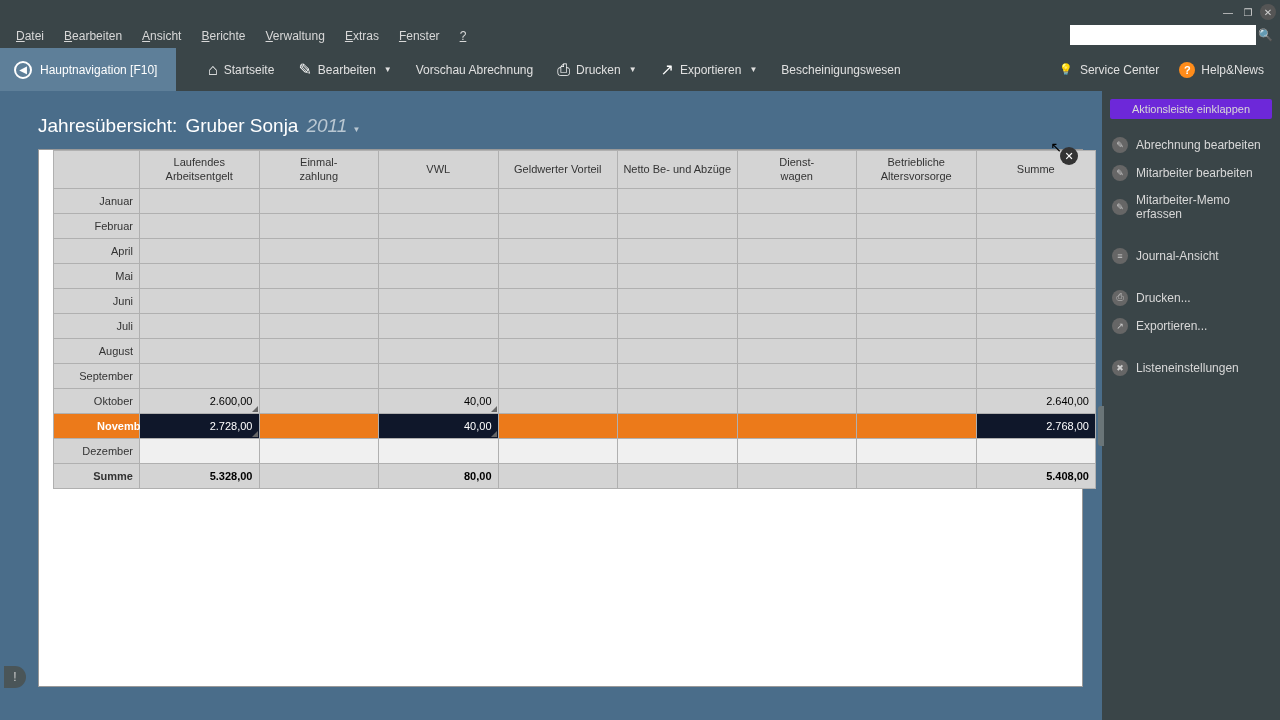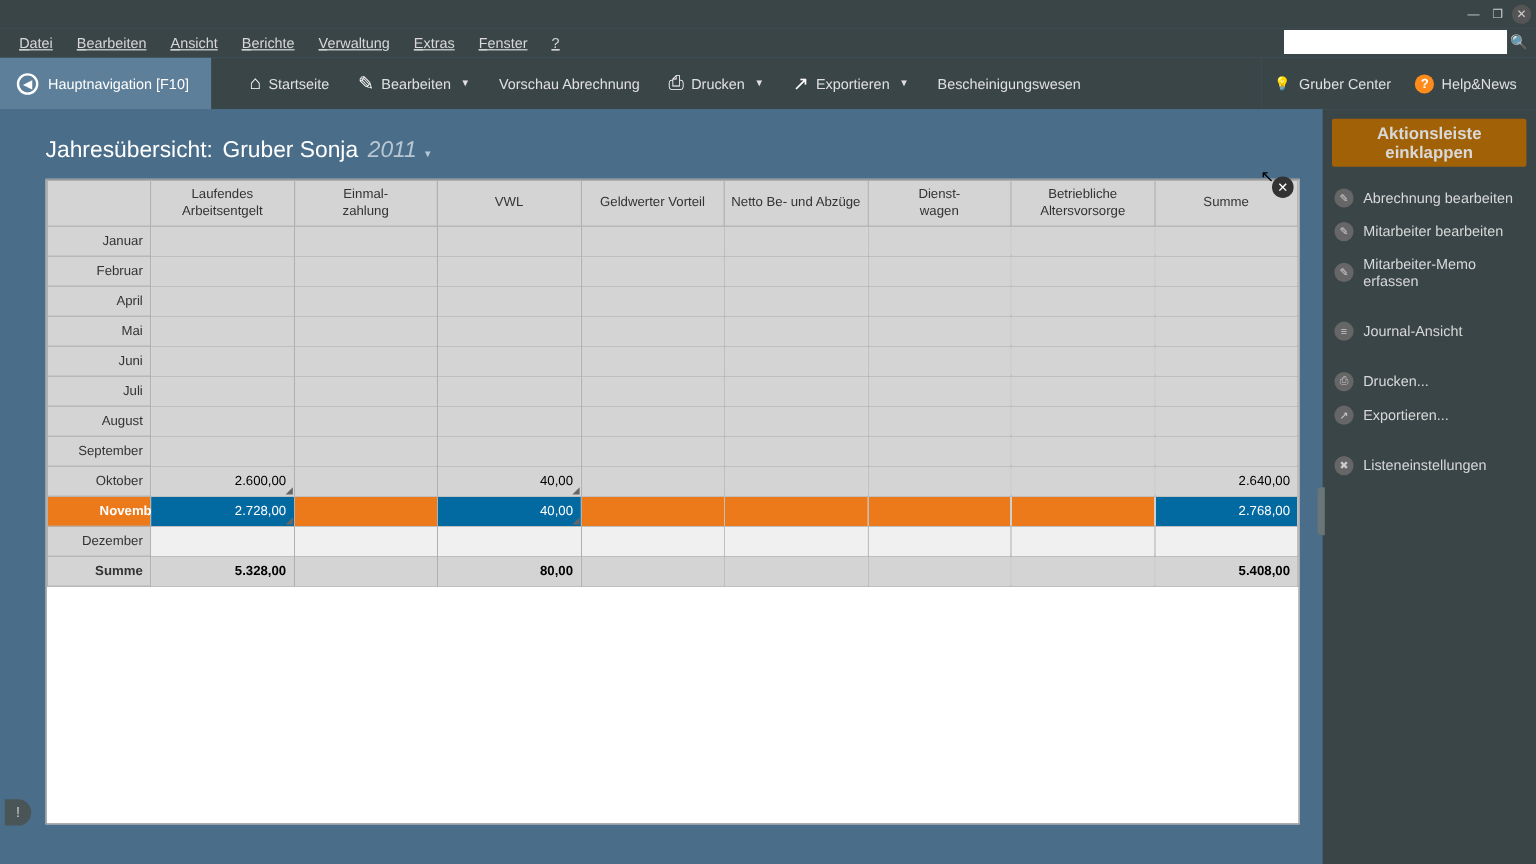--- a/index.html
+++ b/index.html
@@ -2,21 +2,21 @@
 <html><head>
 <meta charset="utf-8">
 <style>
 * { margin: 0; padding: 0; box-sizing: border-box; font-family: "Segoe UI", Tahoma, sans-serif; }
 html, body { width: 1280px; height: 720px; overflow: hidden; background: #4a6d8a; }
 .titlebar { height: 24px; background: #3a4548; color: #d0d0d0; font-size: 11px; display: flex; align-items: center; position: relative; }
 .titlebar .title { position: absolute; left: 50%; transform: translateX(-50%); }
 .titlebar .winbtns { position: absolute; right: 4px; display: flex; gap: 4px; }
 .titlebar .winbtn { width: 16px; height: 16px; display: flex; align-items: center; justify-content: center; font-size: 10px; cursor: pointer; }
 .titlebar .close { background: #555; border-radius: 50%; }
-.menubar { height: 24px; background: #3a4548; color: #d8d8d8; font-size: 12px; display: flex; align-items: center; padding-left: 6px; position: relative; text-decoration: underline; }
+.menubar { height: 24px; background: #3a4548; color: #d8d8d8; font-size: 12px; display: flex; align-items: center; padding-left: 6px; position: relative; }
 .menubar .mitem { padding: 3px 10px; cursor: pointer; }
 .menubar .mitem u { text-decoration: underline; }
 .menubar .search { position: absolute; right: 4px; top: 1px; display: flex; align-items: center; }
 .menubar .search input { width: 186px; height: 20px; background: #fff; border: none; font-size: 12px; padding: 0 4px; }
 .menubar .search .sbtn { width: 20px; height: 20px; background: #3a4548; color: #d0d0d0; display: flex; align-items: center; justify-content: center; font-size: 12px; cursor: pointer; }
 .toolbar { height: 43px; background: #4a6d8a; display: flex; align-items: stretch; }
 .navbtn { width: 176px; background: #5e7f99; color: #fff; font-size: 12px; display: flex; align-items: center; padding-left: 14px; gap: 8px; cursor: pointer; }
 .navbtn .circ { width: 18px; height: 18px; border: 2px solid #fff; border-radius: 50%; display: flex; align-items: center; justify-content: center; font-size: 10px; }
 .tbtns { display: flex; align-items: center; padding-left: 20px; background: #3a4548; flex: 1; }
 .tbtn { color: #e0e0e0; font-size: 12px; display: flex; align-items: center; gap: 6px; padding: 0 12px; cursor: pointer; height: 100%; }
@@ -28,36 +28,36 @@
 .rbtn .key { color: #ffb400; }
 .rbtn .q { background: #ff8c1a; color: #fff; }
 .content { position: absolute; top: 91px; left: 0; right: 0; bottom: 0; display: flex; }
 .mainarea { flex: 1; background: #4a6d8a; padding: 24px 0 0 38px; position: relative; }
 .pagetitle { color: #fff; font-size: 19px; font-weight: 300; display: flex; align-items: baseline; gap: 8px; }
 .pagetitle .year { color: #b9c7d2; font-style: italic; }
 .pagetitle .dd2 { font-size: 8px; color: #b9c7d2; }
 .closex { position: absolute; right: 24px; top: 56px; width: 18px; height: 18px; background: #333; color: #fff; border-radius: 50%; display: flex; align-items: center; justify-content: center; font-size: 11px; cursor: pointer; }
 .cursor { position: absolute; right: 40px; top: 48px; font-size: 14px; color: #000; pointer-events: none; z-index: 10; }
 .tablewrap { background: #fff; margin-top: 12px; width: 1045px; height: 538px; border: 1px solid #999; }
-table { border-collapse: collapse; width: 100%; table-layout: fixed; }
+table { border-collapse: collapse; width: 100%; table-layout: fixed; margin-left: 14px; }
 th, td { border: 1px solid #b0b0b0; font-size: 11px; height: 25px; padding: 0 6px; }
 th { background: #d4d4d4; color: #333; font-weight: normal; text-align: center; line-height: 1.2; padding: 4px 2px; height: 38px; }
 th.rowhdr { width: 86px; }
 td.rowlabel { background: #d4d4d4; text-align: right; color: #333; }
 td.cell { background: #d4d4d4; text-align: right; position: relative; }
 td.cell .tri { position: absolute; right: 1px; bottom: 1px; width: 0; height: 0; border-left: 6px solid transparent; border-bottom: 6px solid #666; }
 tr.highlight td.rowlabel { background: #ec7a1a; color: #fff; font-weight: bold; padding-left: 43px; }
-tr.highlight td.cell { background: #0369a1; color: #fff; }
+tr.highlight td.cell { background: #0f172a; color: #fff; }
 tr.highlight td.cell.empty { background: #ec7a1a; }
 tr.sum td.rowlabel { font-weight: bold; background: #d4d4d4; }
 tr.sum td.cell { background: #d4d4d4; font-weight: bold; }
 tr.dez td.cell { background: #f0f0f0; }
 tr.sum td.cell.lastempty { background: #d4d4d4; }
 .sidepanel { width: 178px; background: #3a4548; color: #d8d8d8; font-size: 12px; padding-top: 8px; }
-.collapse { background: #a16207; margin: 0 8px 12px 8px; padding: 4px 6px; font-size: 14px; text-align: center; cursor: pointer; border-radius: 2px; font-weight: bold; }
+.collapse { background: #6d28d9; margin: 0 8px 12px 8px; padding: 4px 6px; font-size: 11px; text-align: center; cursor: pointer; border-radius: 2px; }
 .action { display: flex; align-items: center; gap: 8px; padding: 6px 10px; cursor: pointer; }
 .action .aic { width: 16px; height: 16px; background: #666; border-radius: 50%; display: flex; align-items: center; justify-content: center; font-size: 9px; color: #ccc; flex-shrink: 0; }
 .action .lbl { line-height: 1.2; }
 .statusdot { position: absolute; left: 4px; bottom: 32px; width: 22px; height: 22px; background: #4a5558; border-radius: 50%; display: flex; align-items: center; justify-content: center; color: #ccc; font-size: 12px; cursor: pointer; border-top-left-radius: 0; border-bottom-left-radius: 0; }
 .handle { position: absolute; right: 176px; top: 50%; width: 6px; height: 40px; background: #6a7578; border-radius: 3px 0 0 3px; cursor: pointer; }
 </style>
 </head>
 <body>
 
 <div class="titlebar">
@@ -113,21 +113,21 @@
         <span>Exportieren</span>
         <span class="dd">▼</span>
       </div>
     <div class="tbtn">
         <span>Bescheinigungswesen</span>
       </div>
   </div>
   <div class="rightbtns">
     <div class="rbtn">
         <span class="ric key">💡</span>
-        <span>Gruber Center</span>
+        <span>Service Center</span>
       </div>
     <div class="rbtn">
         <span class="ric q">?</span>
         <span>Help&amp;News</span>
       </div>
   </div>
 </div>
 
 <div class="content">
   <div class="mainarea">

